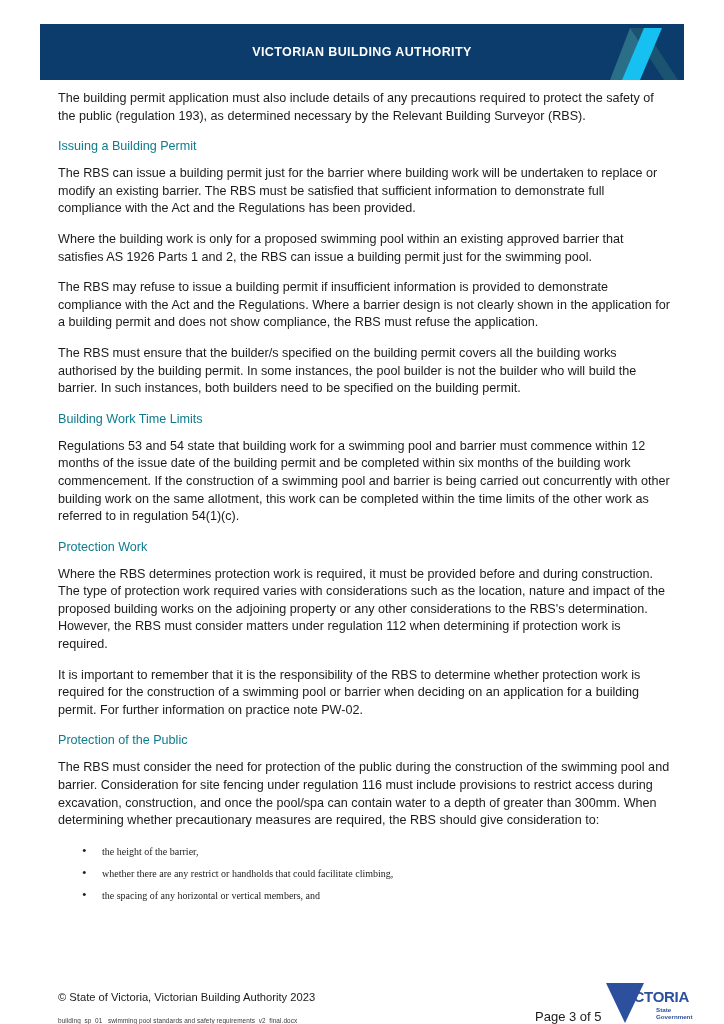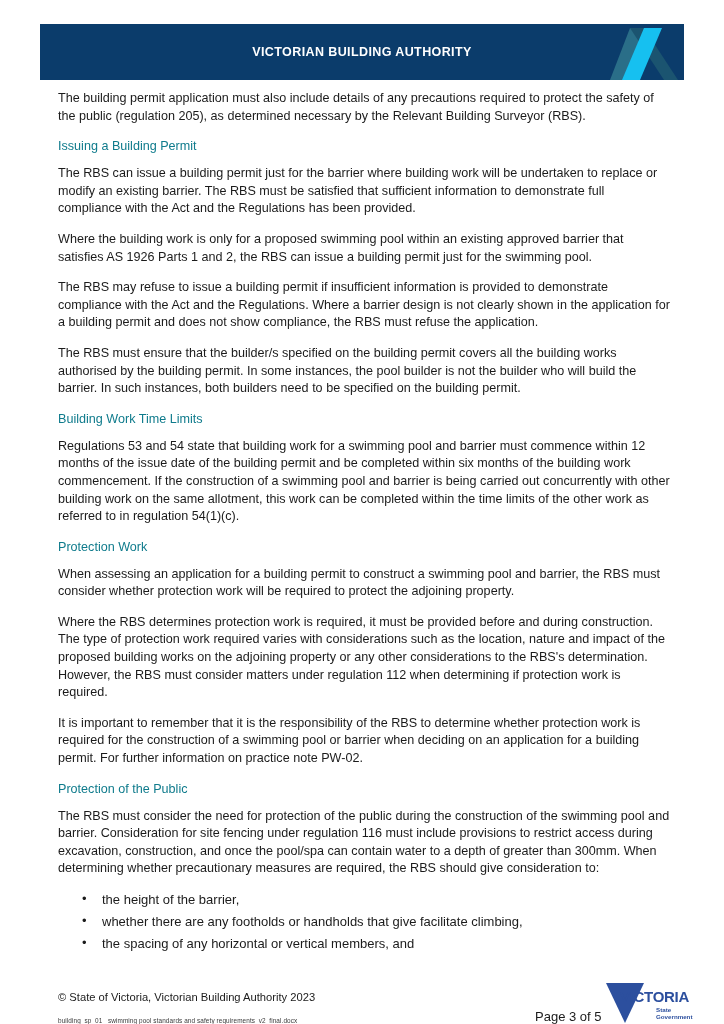--- a/index.html
+++ b/index.html
@@ -82,24 +82,24 @@
   }
   ul.bullets {
     margin: 13px 0 0 0;
     padding: 0;
     list-style: none;
   }
   ul.bullets li {
     position: relative;
     margin: 0 0 4px 0;
     padding-left: 44px;
-    font-size: 13px;
+    font-size: 10px;
     line-height: 18px;
     color: #1b1b1b;
-    font-family: Liberation Sans, sans-serif;
+    font-family: Liberation Serif, serif;
   }
   ul.bullets li::before {
     content: "\2022";
     position: absolute;
     left: 24px;
     top: -1px;
     font-size: 13px;
     color: #1b1b1b;
   }
 
@@ -159,46 +159,45 @@
         <rect x="0" y="0" width="84" height="56" fill="#0b3c6b"></rect>
         <polygon points="10,56 30,4 44,4 24,56" fill="#2a6e88"></polygon>
         <polygon points="30,4 44,4 78,56 64,56" fill="#1b5470"></polygon>
         <polygon points="44,4 62,4 40,56 22,56" fill="#16c0f0"></polygon>
       </svg>
     </div>
   </div>
 
   <div class="content">
 
-    <p class="para">The building permit application must also include details of any precautions required to protect the safety of the public (regulation 205), as determined necessary by the Relevant Building Surveyor (RBS).</p>
+    <p class="para">The building permit application must also include details of any precautions required to protect the safety of the public (regulation 193), as determined necessary by the Relevant Building Surveyor (RBS).</p>
 
     <h2 class="section-heading">Issuing a Building Permit</h2>
 
     <p class="para">The RBS can issue a building permit just for the barrier where building work will be undertaken to replace or modify an existing barrier. The RBS must be satisfied that sufficient information to demonstrate full compliance with the Act and the Regulations has been provided.</p>
     <p class="para">Where the building work is only for a proposed swimming pool within an existing approved barrier that satisfies AS 1926 Parts 1 and 2, the RBS can issue a building permit just for the swimming pool.</p>
     <p class="para">The RBS may refuse to issue a building permit if insufficient information is provided to demonstrate compliance with the Act and the Regulations. Where a barrier design is not clearly shown in the application for a building permit and does not show compliance, the RBS must refuse the application.</p>
     <p class="para">The RBS must ensure that the builder/s specified on the building permit covers all the building works authorised by the building permit. In some instances, the pool builder is not the builder who will build the barrier. In such instances, both builders need to be specified on the building permit.</p>
 
     <h2 class="section-heading">Building Work Time Limits</h2>
 
     <p class="para">Regulations 53 and 54 state that building work for a swimming pool and barrier must commence within 12 months of the issue date of the building permit and be completed within six months of the building work commencement. If the construction of a swimming pool and barrier is being carried out concurrently with other building work on the same allotment, this work can be completed within the time limits of the other work as referred to in regulation 54(1)(c).</p>
 
     <h2 class="section-heading">Protection Work</h2>
 
-    <p class="para">When assessing an application for a building permit to construct a swimming pool and barrier, the RBS must consider whether protection work will be required to protect the adjoining property.</p>
     <p class="para">Where the RBS determines protection work is required, it must be provided before and during construction. The type of protection work required varies with considerations such as the location, nature and impact of the proposed building works on the adjoining property or any other considerations to the RBS's determination. However, the RBS must consider matters under regulation 112 when determining if protection work is required.</p>
     <p class="para">It is important to remember that it is the responsibility of the RBS to determine whether protection work is required for the construction of a swimming pool or barrier when deciding on an application for a building permit. For further information on practice note PW-02.</p>
 
     <h2 class="section-heading">Protection of the Public</h2>
 
     <p class="para">The RBS must consider the need for protection of the public during the construction of the swimming pool and barrier. Consideration for site fencing under regulation 116 must include provisions to restrict access during excavation, construction, and once the pool/spa can contain water to a depth of greater than 300mm. When determining whether precautionary measures are required, the RBS should give consideration to:</p>
 
     <ul class="bullets">
       <li>the height of the barrier,</li>
-      <li>whether there are any footholds or handholds that give facilitate climbing,</li>
+      <li>whether there are any restrict or handholds that could facilitate climbing,</li>
       <li>the spacing of any horizontal or vertical members, and</li>
     </ul>
 
   </div>
 
   <div class="footer">
     <div class="footer-copyright">© State of Victoria, Victorian Building Authority 2023</div>
     <div class="footer-filename">building_sp_01_ swimming pool standards and safety requirements_v2_final.docx</div>
     <div class="footer-pagenum">Page 3 of 5</div>
 

